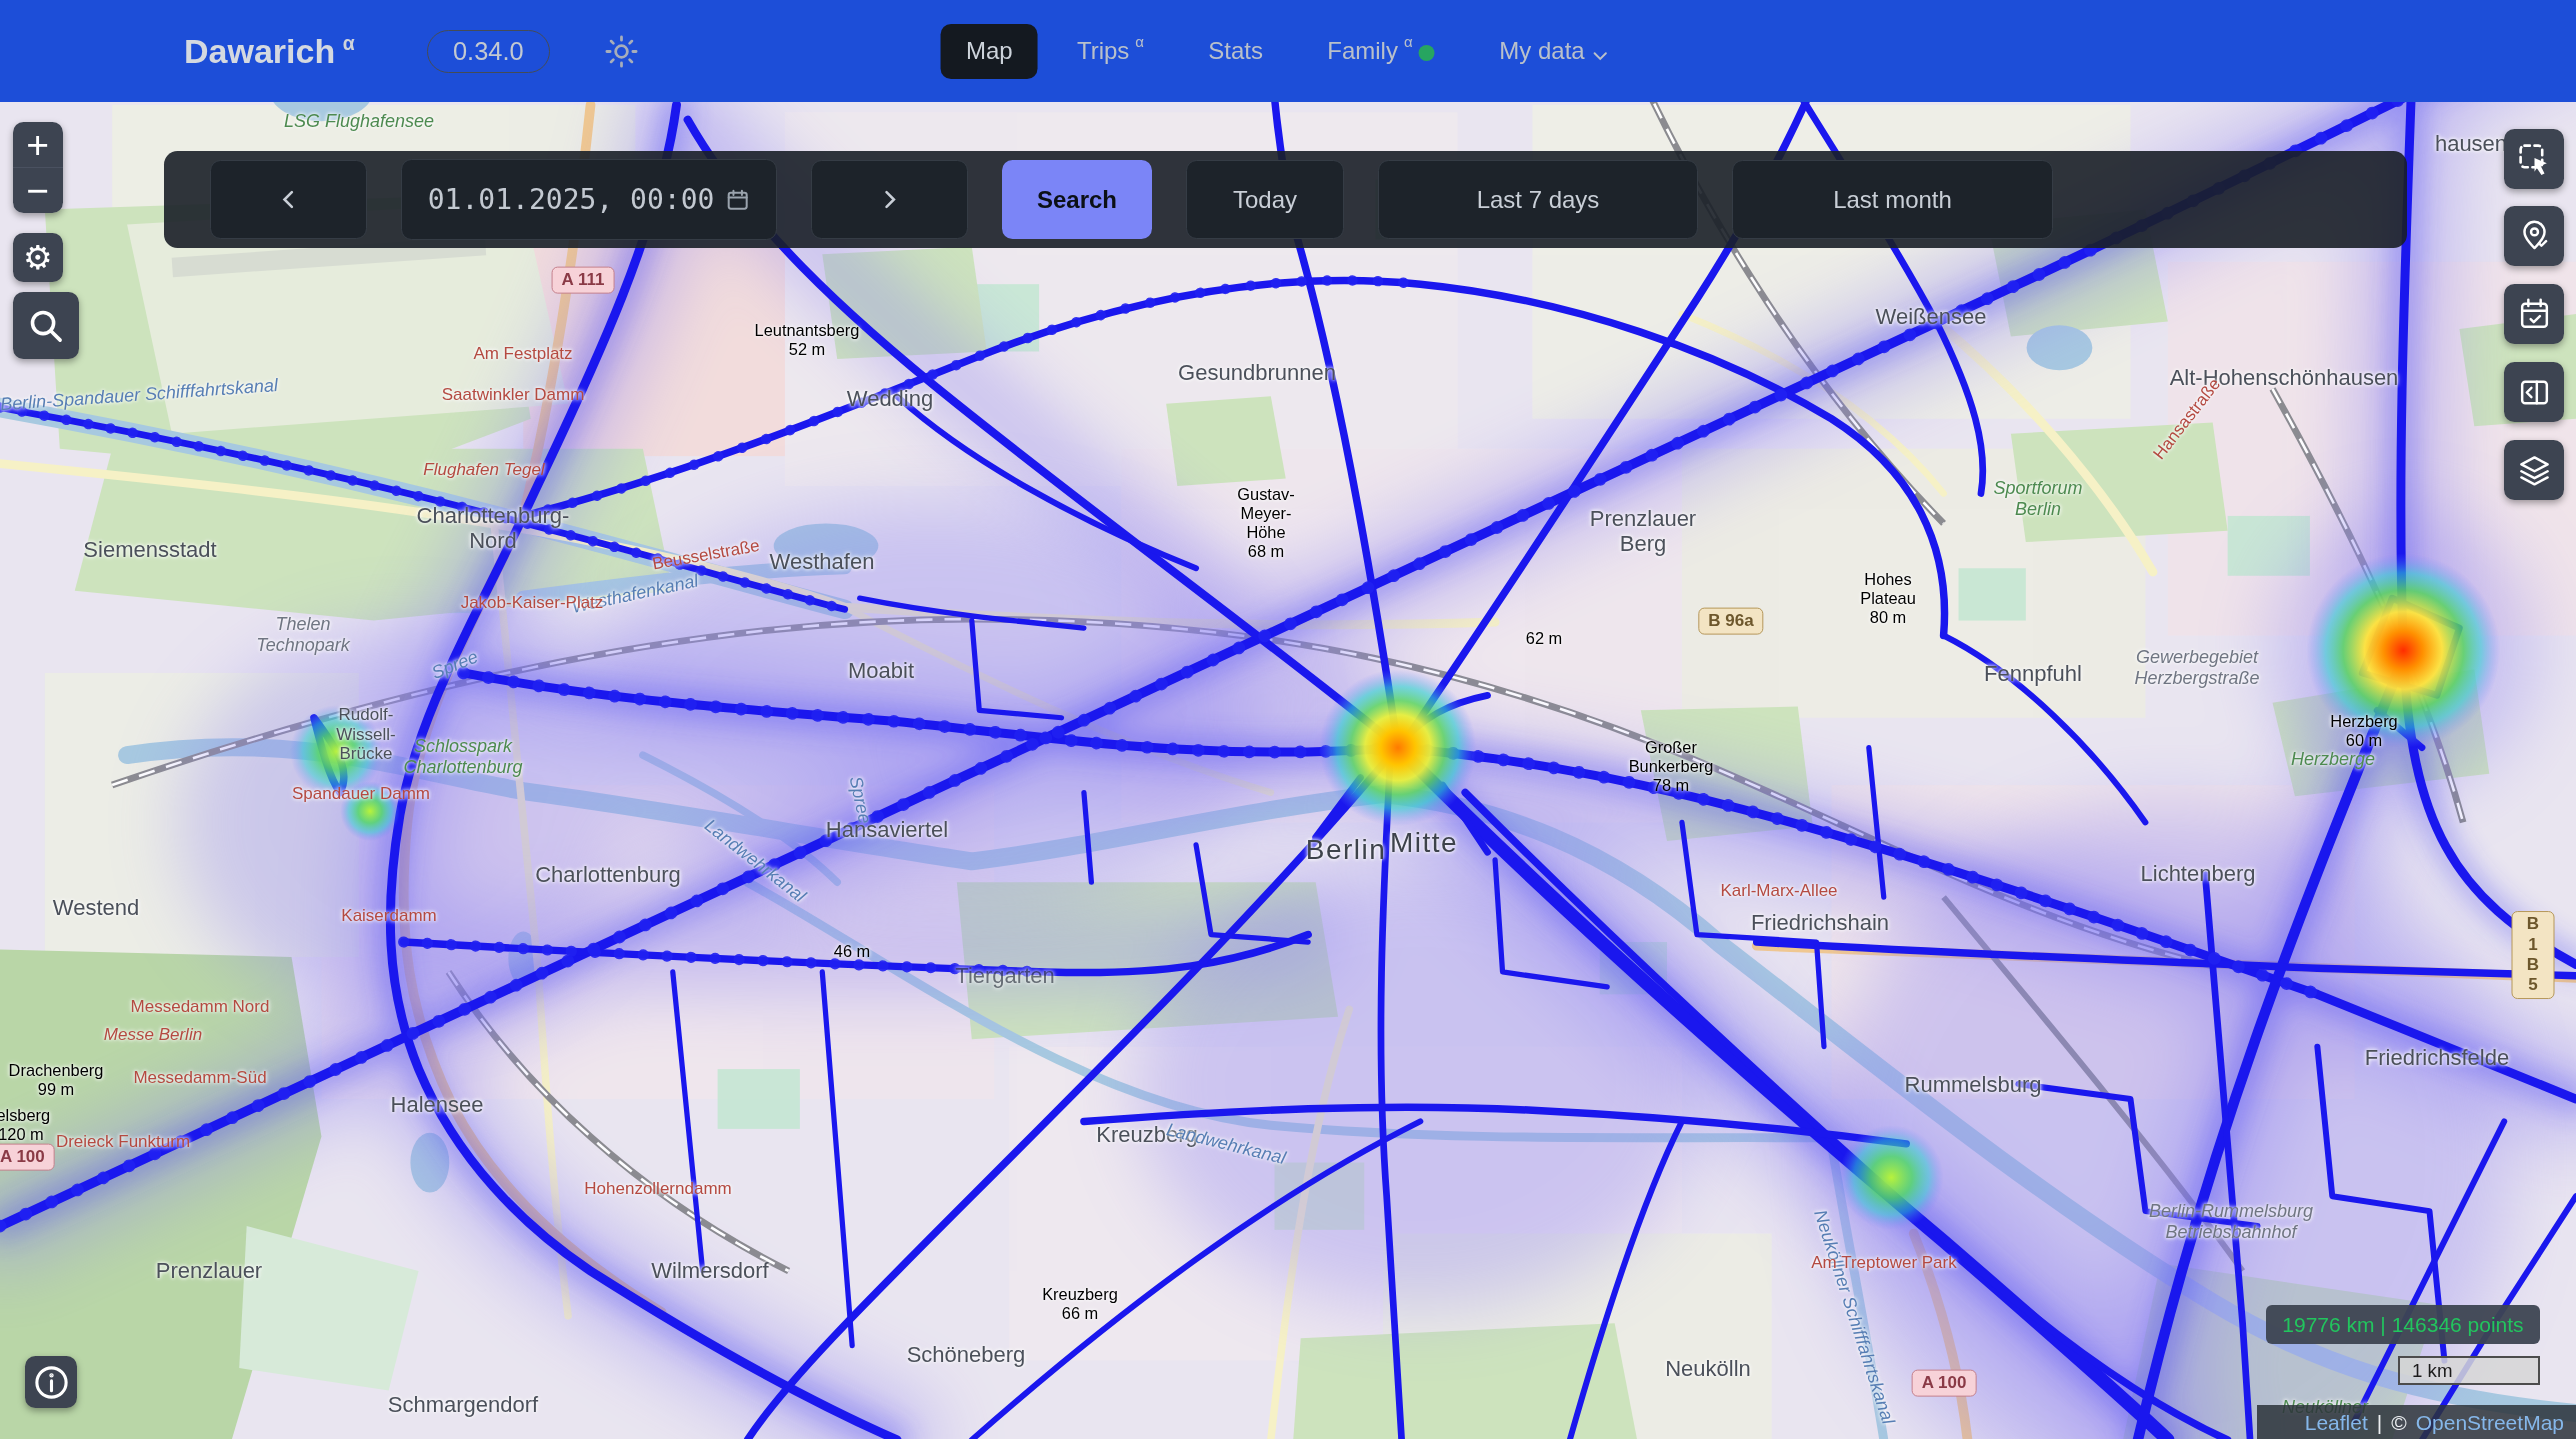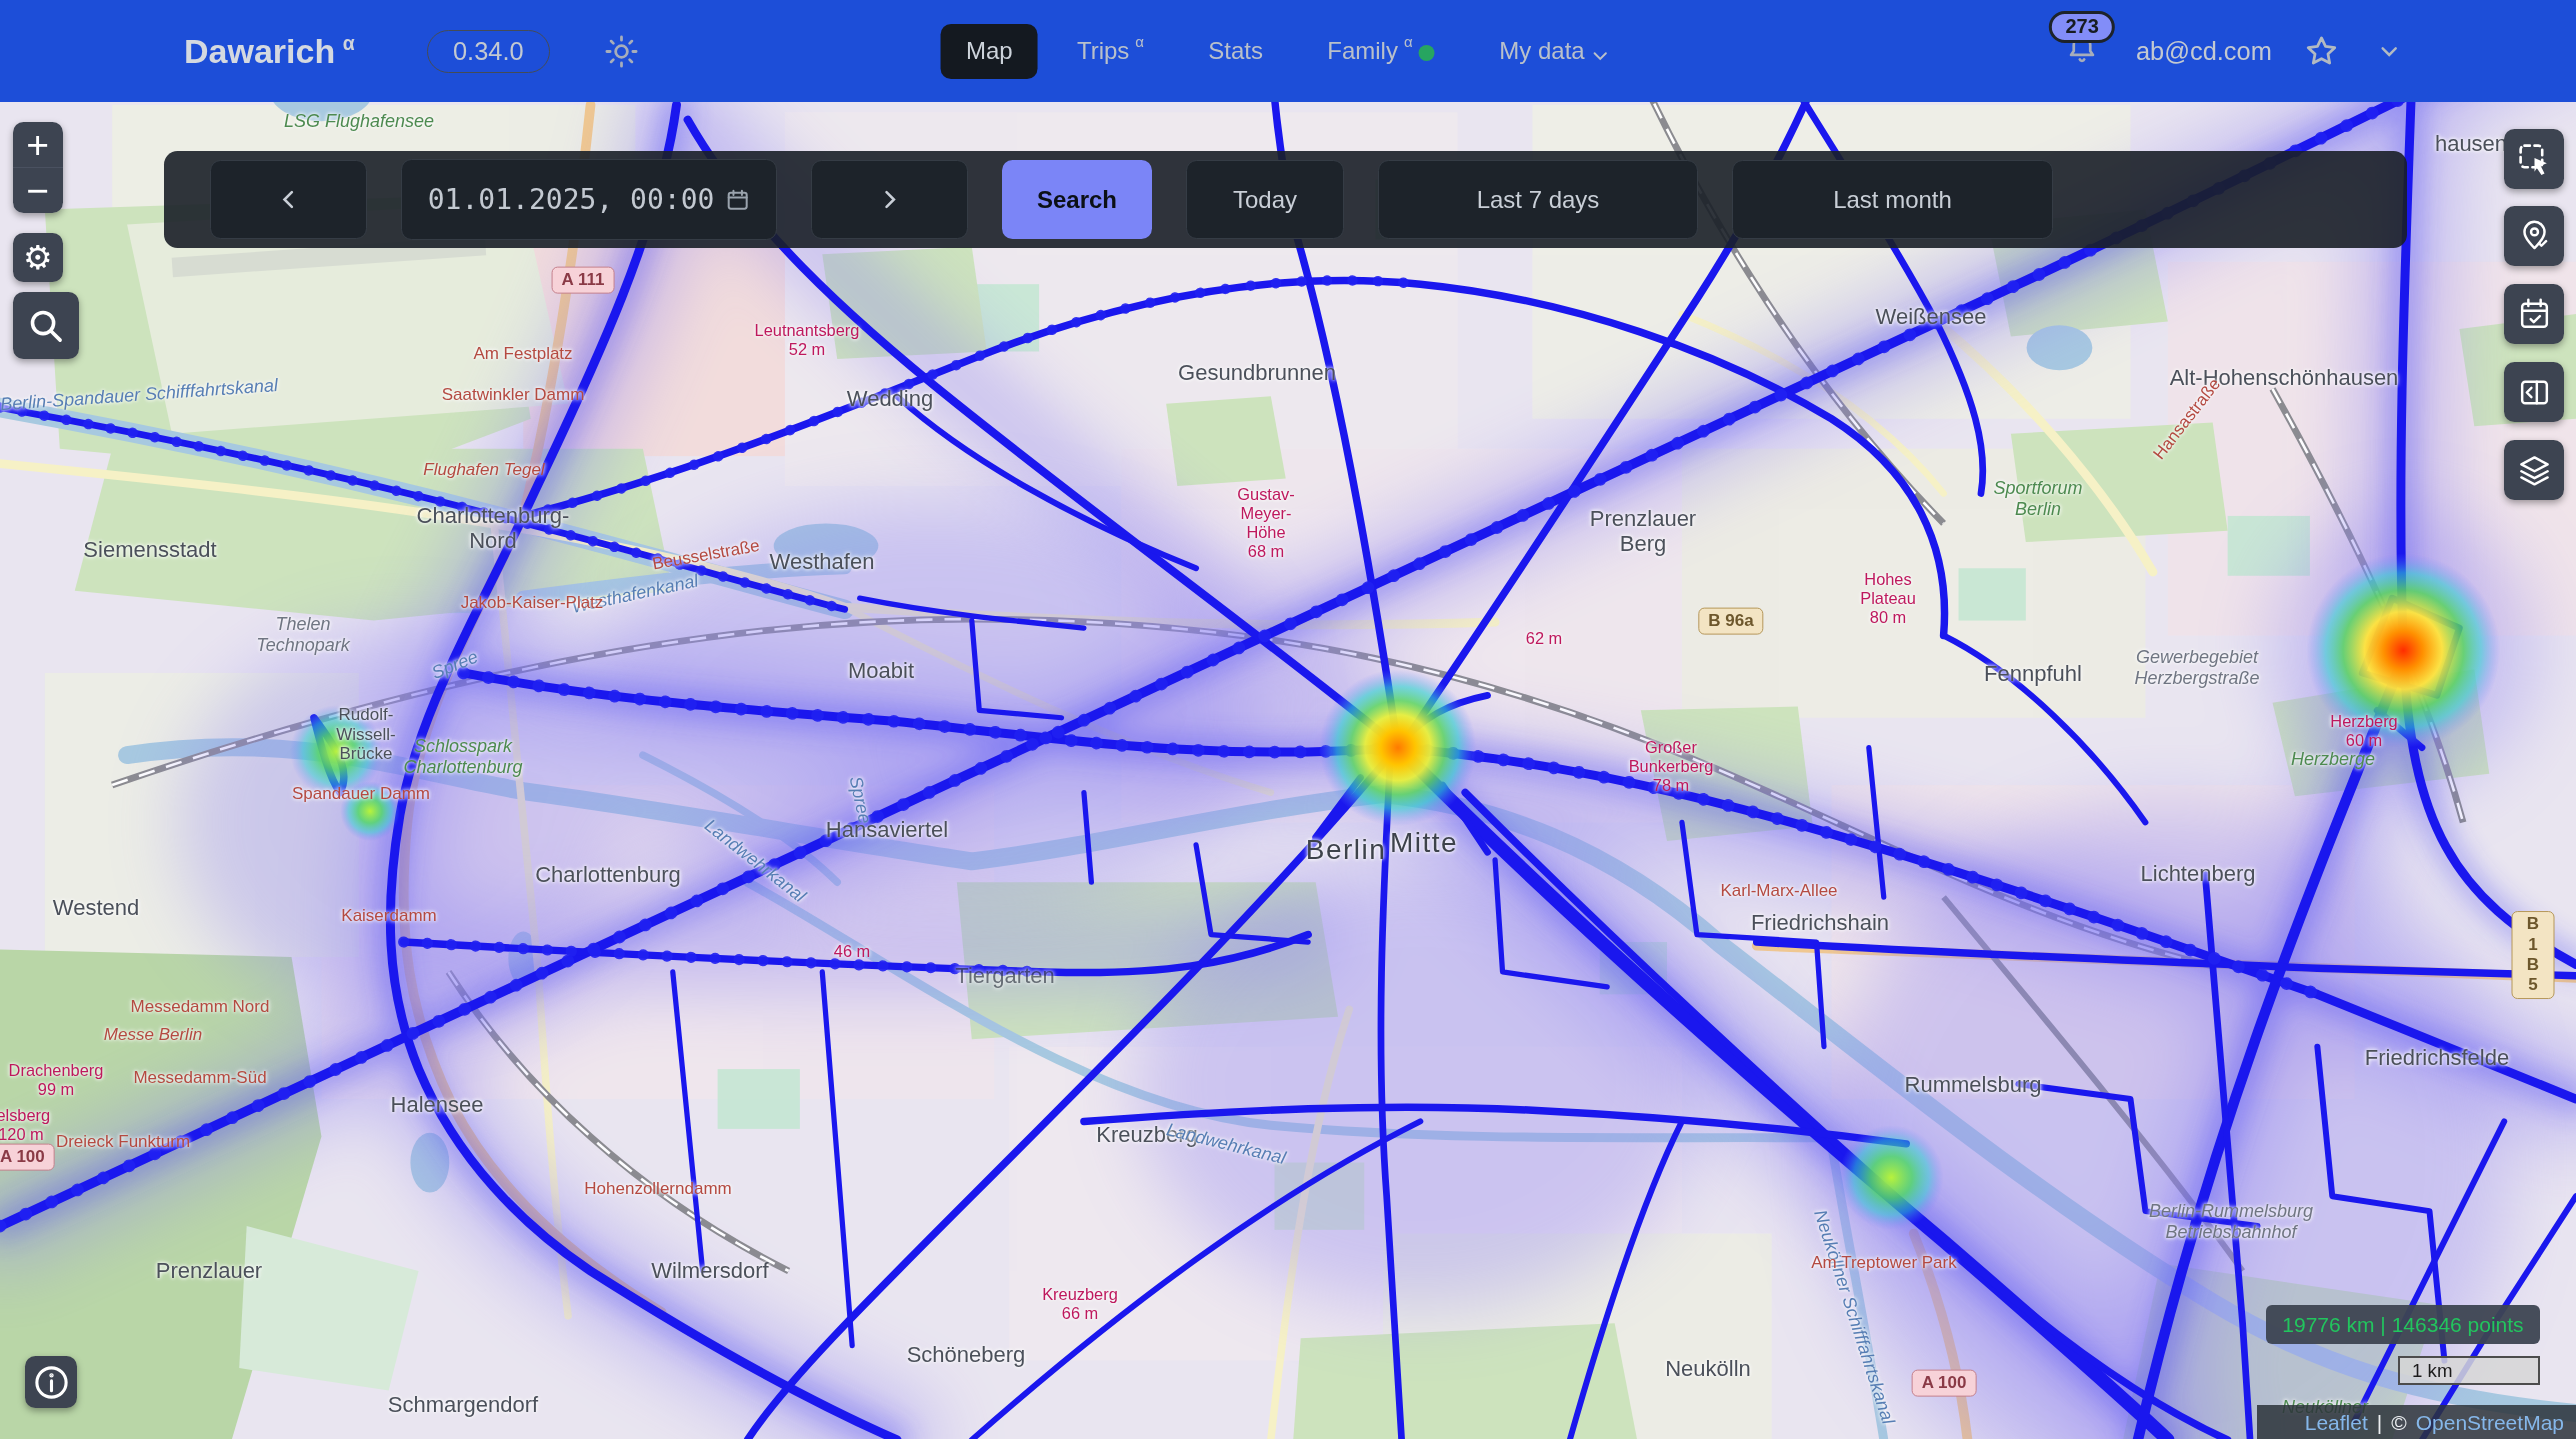--- a/index.html
+++ b/index.html
@@ -7,21 +7,21 @@
   #stage{position:relative;width:2576px;height:1440px;overflow:hidden;}
 
   
   #map{position:absolute;inset:0;}
   #map svg{position:absolute;left:0;top:0;}
   .mlabel{position:absolute;transform:translate(-50%,-50%);white-space:pre-line;text-align:center;
     font-size:22px;color:#4b505a;line-height:1.15;
     text-shadow:0 0 3.7px #ffffffcc,0 0 3.7px #ffffffcc,0 0 6px #ffffffaa;pointer-events:none;}
   .mlabel.big{font-size:28px;color:#3d424b;letter-spacing:1.5px;}
   .mlabel.sm{font-size:17px;}
-  .mlabel.hill{font-size:16.4px;color:#be185d;}
+  .mlabel.hill{font-size:16.4px;color:#000000;}
   .mlabel.street{font-size:17px;color:#b44a41;}
   .mlabel.it{font-style:italic;}
   .mlabel.water{font-size:18px;color:#577eb4;font-style:italic;}
   .mlabel.park{font-size:18px;color:#4d8a50;font-style:italic;}
   .mlabel.ind{font-size:18px;color:#6f7582;font-style:italic;}
   .mlabel.faint{opacity:.75;}
   .rbadge{position:absolute;transform:translate(-50%,-50%);font-size:17px;font-weight:bold;
     padding:2.2px 9px;border-radius:6px;white-space:pre-line;text-align:center;line-height:1.2;pointer-events:none;}
   .rbadge.mot{background:#f7d2d8;border:1.5px solid #c4808c;color:#8a3a46;}
   .rbadge.bnd{background:#f3e4c3;border:1.5px solid #b59759;color:#6d572c;}
@@ -417,40 +417,20 @@
           <span class="dot"></span>
         </div>
       <div class="navitem">
           <span>My data</span>
         <svg width="19.4" height="19.4" viewBox="0 0 24 24" fill="none" stroke="#b9c0ca" stroke-width="2.4" stroke-linecap="round" style="margin-top:9px">
             <path d="M5 9l7 7 7-7"></path>
           </svg>
       </div>
     </nav>
 
-    <div id="rightnav">
-      <div id="bell-wrap">
-        <span id="notif-badge">273</span>
-        <svg width="36" height="39" viewBox="0 0 24 24" fill="none" stroke="#a6adbb" stroke-width="1.8" stroke-linecap="round" stroke-linejoin="round">
-          <path d="M12 3c-3.3 0-5.5 2.4-5.5 6v4l-1.8 2.6h14.6L17.5 13V9c0-3.6-2.2-6-5.5-6z"></path>
-          <path d="M10.5 18.6a1.6 1.6 0 0 0 3 0"></path>
-        </svg>
-      </div>
-      <span id="user-email">ab@cd.com</span>
-      <button class="ghosticon">
-        <svg width="37" height="37" viewBox="0 0 24 24" fill="none" stroke="#b2bac2" stroke-width="1.8" stroke-linejoin="round">
-          <path d="M12 3.2l2.6 5.5 6 .8-4.4 4.1 1.1 5.9L12 16.7l-5.3 2.8 1.1-5.9L3.4 9.5l6-.8z"></path>
-        </svg>
-      </button>
-      <button class="ghosticon">
-        <svg width="22.4" height="22.4" viewBox="0 0 24 24" fill="none" stroke="#b2bac2" stroke-width="2.6" stroke-linecap="round">
-            <path d="M5 9l7 7 7-7"></path>
-          </svg>
-      </button>
-    </div>
   </header>
 
   <div id="filterbar">
     <button class="fbtn chev">
       <svg width="25.4" height="33" viewBox="0 0 24 24" fill="none" stroke="#c9cfd7" stroke-width="2.4" stroke-linecap="round">
           <path d="M15 5l-7 7 7 7"></path>
         </svg>
     </button>
     <div class="datefield">
       <span>01.01.2025, 00:00</span>

